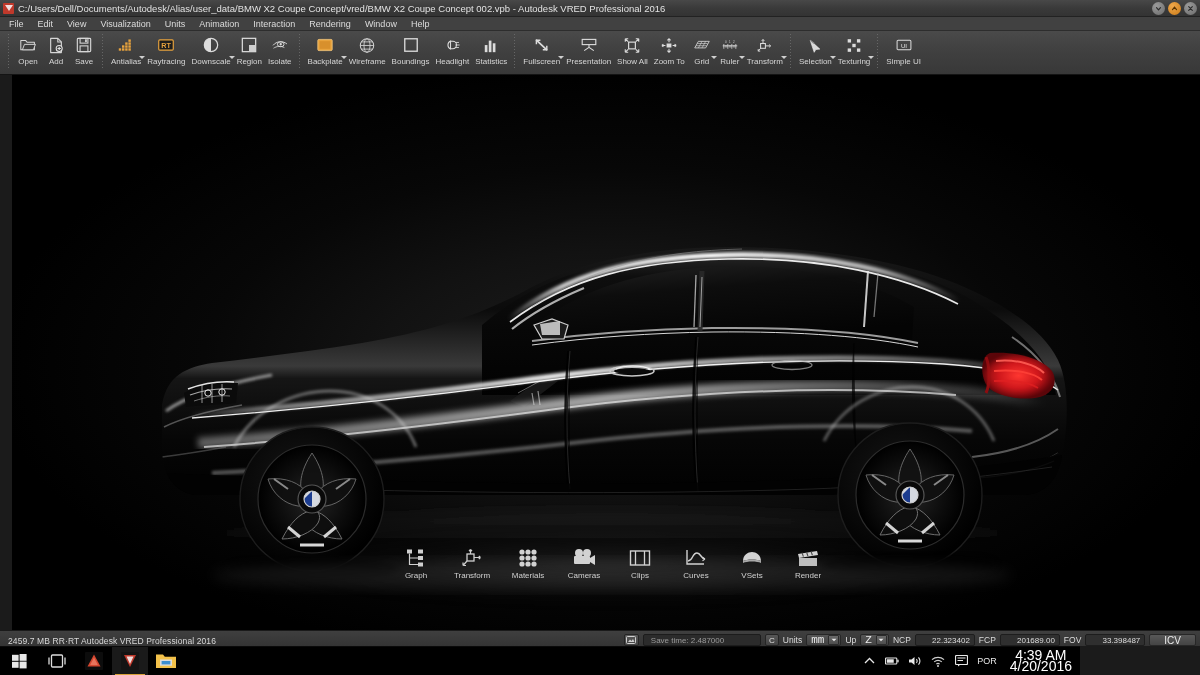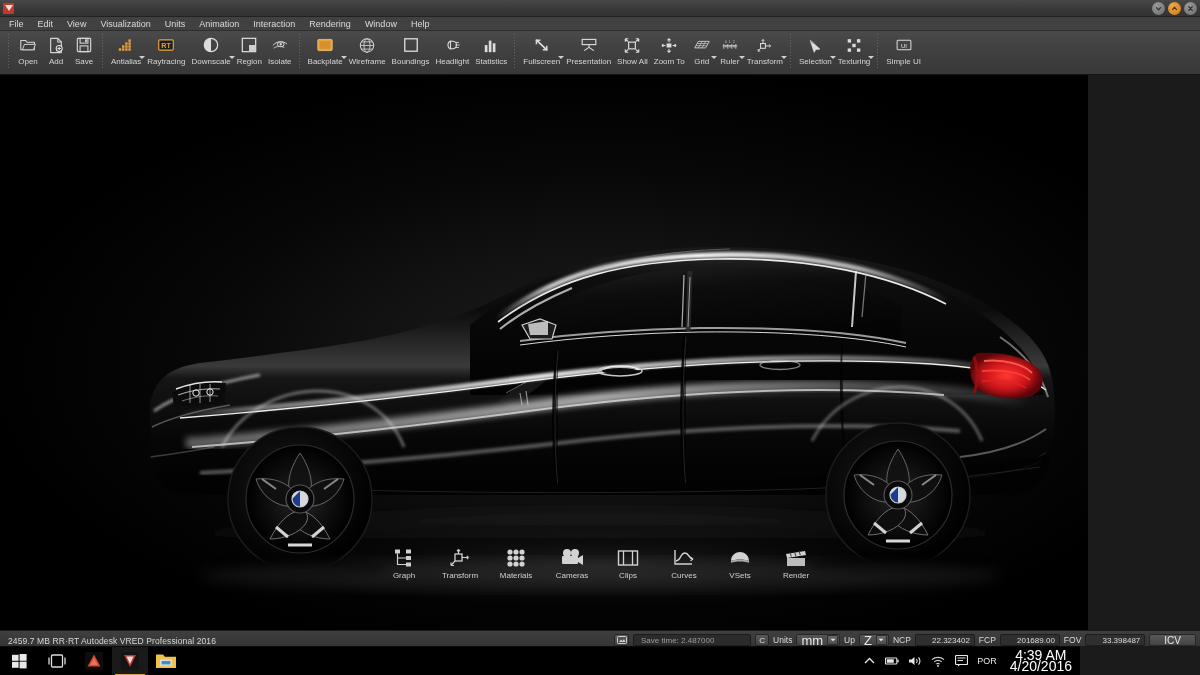--- a/index.html
+++ b/index.html
@@ -77,21 +77,21 @@
   .tb-label { font-size: 8px; color: #d6d6d6; margin-top: 1px; white-space: nowrap; line-height:9px;}
   .tb-caret {
     position: absolute; right: -1px; bottom: 12px;
     width: 0; height: 0; border-left: 3px solid transparent; border-right: 3px solid transparent;
     border-top: 3px solid #cfcfcf;
   }
   .tb-wrap { display:flex; align-items:flex-start; position:relative; }
 
   
   .viewport {
-    position: absolute; left: 0; top: 75px; width: 1088px; height: 555px;
+    position: absolute; left: 12px; top: 75px; width: 1188px; height: 555px;
     background: #000; overflow: hidden;
   }
   .stage { position:absolute; inset:0;
     background:
       radial-gradient(ellipse 620px 300px at 600px 290px, #1d1d1d 0%, #121212 38%, #070707 66%, #000 100%);
   }
   .floor-glow{
     position:absolute; left:120px; top:455px; width:960px; height:120px;
     background: radial-gradient(ellipse 480px 58px at 50% 30%, rgba(110,110,110,.22) 0%, rgba(40,40,40,.10) 45%, rgba(0,0,0,0) 72%);
     filter: blur(3px);
@@ -129,21 +129,21 @@
     white-space:nowrap; overflow:hidden;
   }
   .sb-btn {
     min-width: 14px; height: 12px; padding: 0 3px; background: linear-gradient(180deg,#575757,#434343);
     border: 1px solid #252525; border-radius: 2px; font-size: 8px; color: #e0e0e0;
     display:flex;align-items:center;justify-content:center; line-height:11px;
   }
   .sb-lbl { font-size: 8.5px; color: #dcdcdc; }
   .sb-combo {
     height: 12px; background: linear-gradient(180deg,#565656,#424242); border: 1px solid #262626;
-    border-radius: 2px; display:flex; align-items:center; font-size:13px; color:#eaeaea;
+    border-radius: 2px; display:flex; align-items:center; font-size:11px; color:#eaeaea;font-family:Liberation Mono, monospace;
   }
   .sb-combo .val { padding: 0 4px; line-height: 11px; }
   .sb-combo .arw { width: 11px; height: 10px; margin-right:1px; background: linear-gradient(180deg,#6a6a6a,#4d4d4d);
      border:1px solid #2b2b2b; border-radius:1px; display:flex;align-items:center;justify-content:center; }
   .sb-num {
     height: 12px; min-width: 60px; background: #2f2f2f; border: 1px solid #1d1d1d; border-radius: 2px;
     font-size: 8px; color: #dedede; display:flex; align-items:center; justify-content:flex-end;
     padding-right: 4px; line-height: 11px;
   }
   .sb-icv {
@@ -167,20 +167,21 @@
   .tray-ic { display:flex; align-items:center; justify-content:center; width:14px;height:14px;}
   svg { display:block; }
 </style>
 </head>
 <body>
 
 <div id="app">
 
   <div class="titlebar">
     <div class="title-logo"></div>
+    <div class="title-text">C:/Users/Dell/Documents/Autodesk/Alias/user_data/BMW X2 Coupe Concept/vred/BMW X2 Coupe Concept 002.vpb - Autodesk VRED Professional 2016</div>
     <div class="wincontrols">
       <div class="wc min">
         <svg width="7" height="7" viewBox="0 0 7 7">
             <path d="M1.5 2.6 L3.5 4.8 L5.5 2.6" stroke="#2c2c2c" stroke-width="1.2" fill="none" stroke-linecap="round"></path>
           </svg>
       </div>
       <div class="wc max">
         <svg width="7" height="7" viewBox="0 0 7 7">
             <path d="M1.5 4.6 L3.5 2.2 L5.5 4.6" stroke="#5a3300" stroke-width="1.2" fill="none" stroke-linecap="round"></path>
           </svg>

